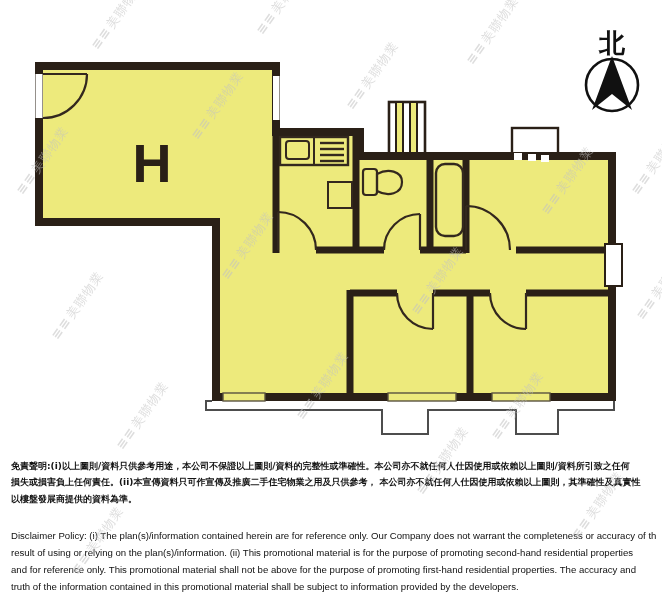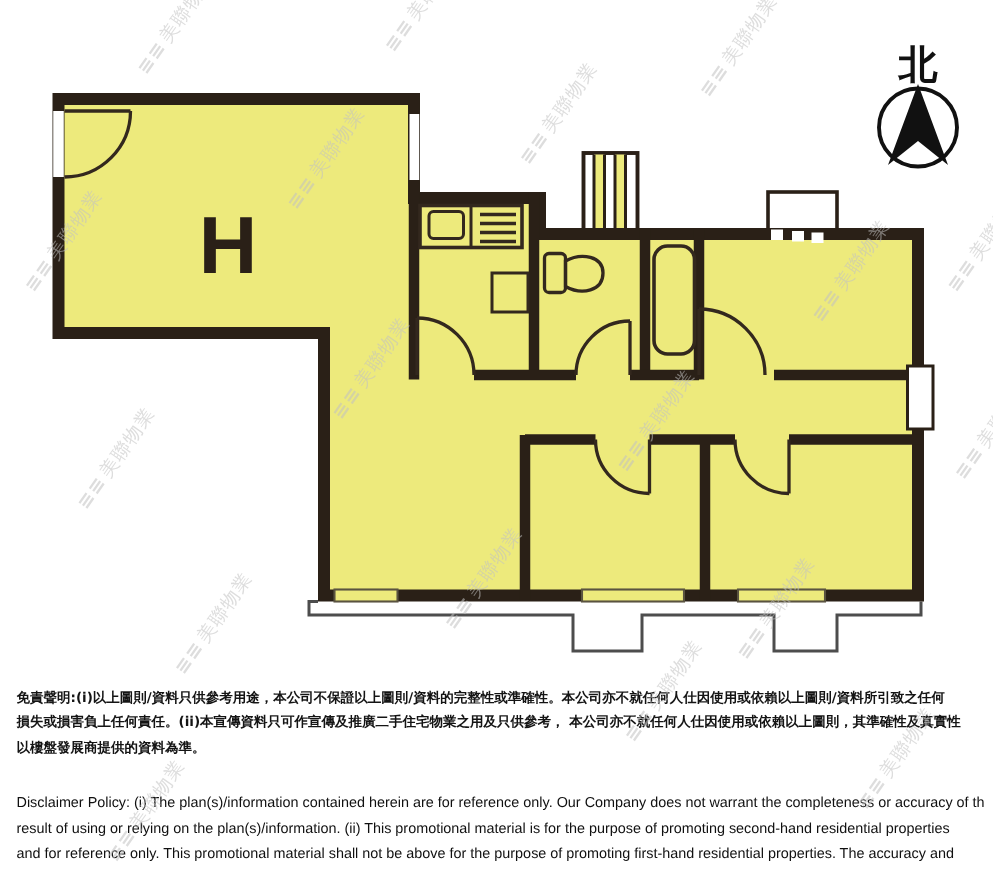--- a/index.html
+++ b/index.html
@@ -155,14 +155,15 @@
 <div class="disclaimer">
   <div class="zh-block">
     <div class="zh-line">免責聲明:(i)以上圖則/資料只供參考用途，本公司不保證以上圖則/資料的完整性或準確性。本公司亦不就任何人仕因使用或依賴以上圖則/資料所引致之任何</div>
     <div class="zh-line">損失或損害負上任何責任。(ii)本宣傳資料只可作宣傳及推廣二手住宅物業之用及只供參考， 本公司亦不就任何人仕因使用或依賴以上圖則，其準確性及真實性</div>
     <div class="zh-line">以樓盤發展商提供的資料為準。</div>
   </div>
   <div>
     <div class="en-line">Disclaimer Policy: (i) The plan(s)/information contained herein are for reference only. Our Company does not warrant the completeness or accuracy of the</div>
     <div class="en-line">result of using or relying on the plan(s)/information. (ii) This promotional material is for the purpose of promoting second-hand residential properties</div>
     <div class="en-line">and for reference only. This promotional material shall not be above for the purpose of promoting first-hand residential properties. The accuracy and</div>
+    <div class="en-line">truth of the information contained in this promotional material shall be subject to information provided by the developers.</div>
   </div>
 </div>
 
 </body></html>

